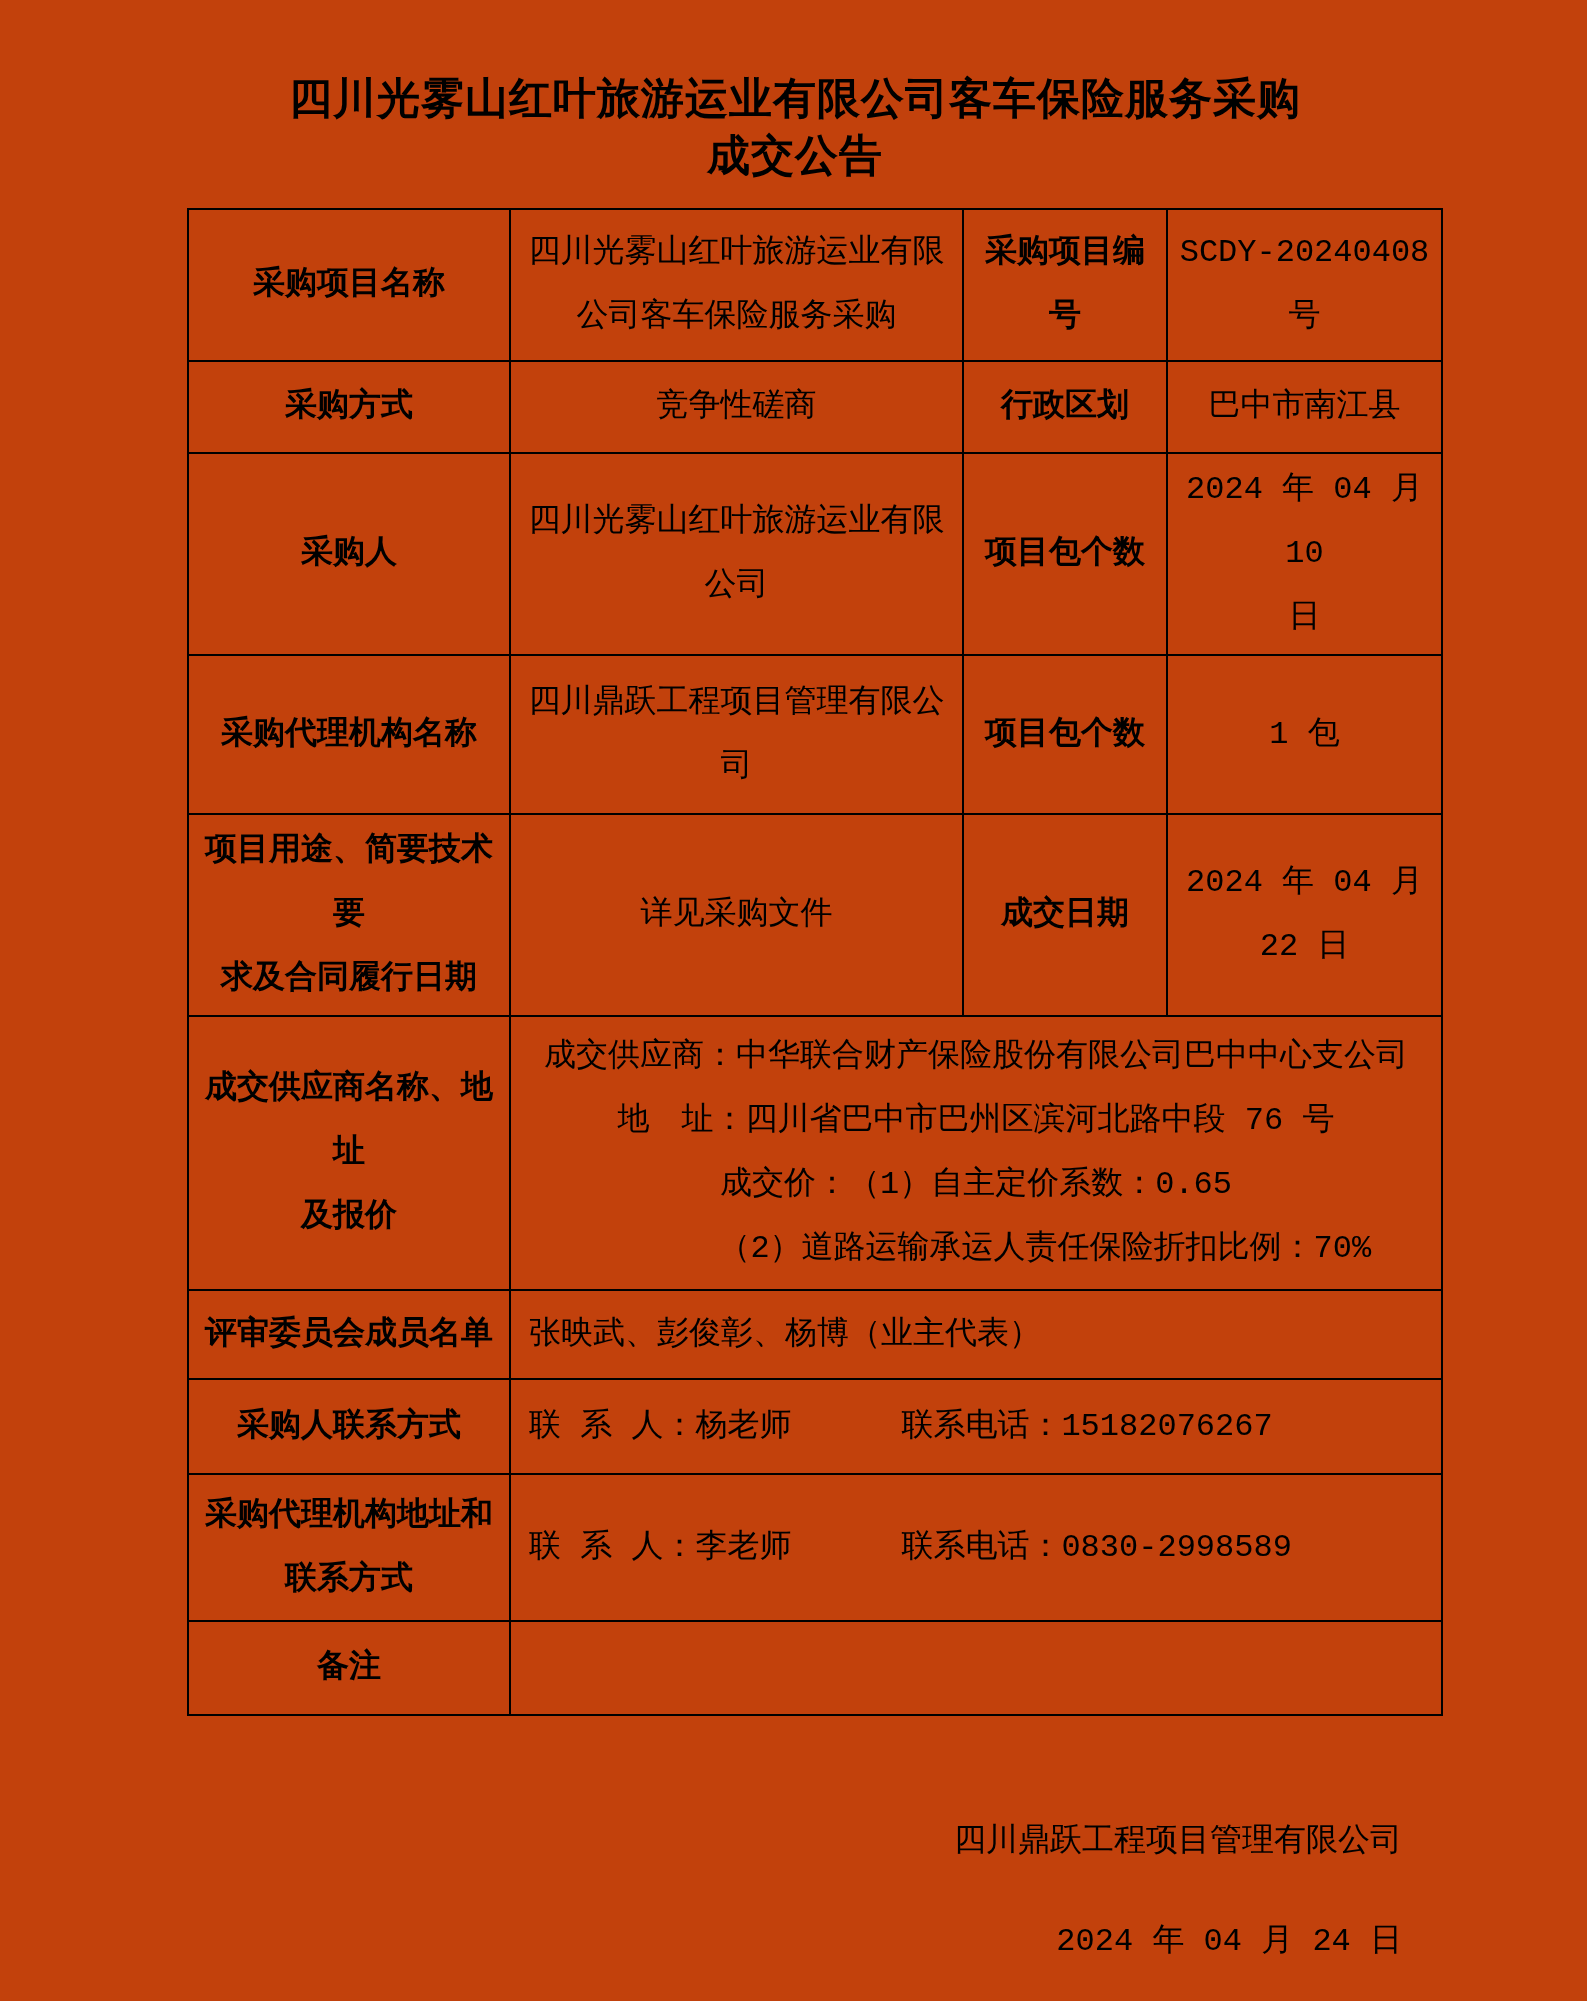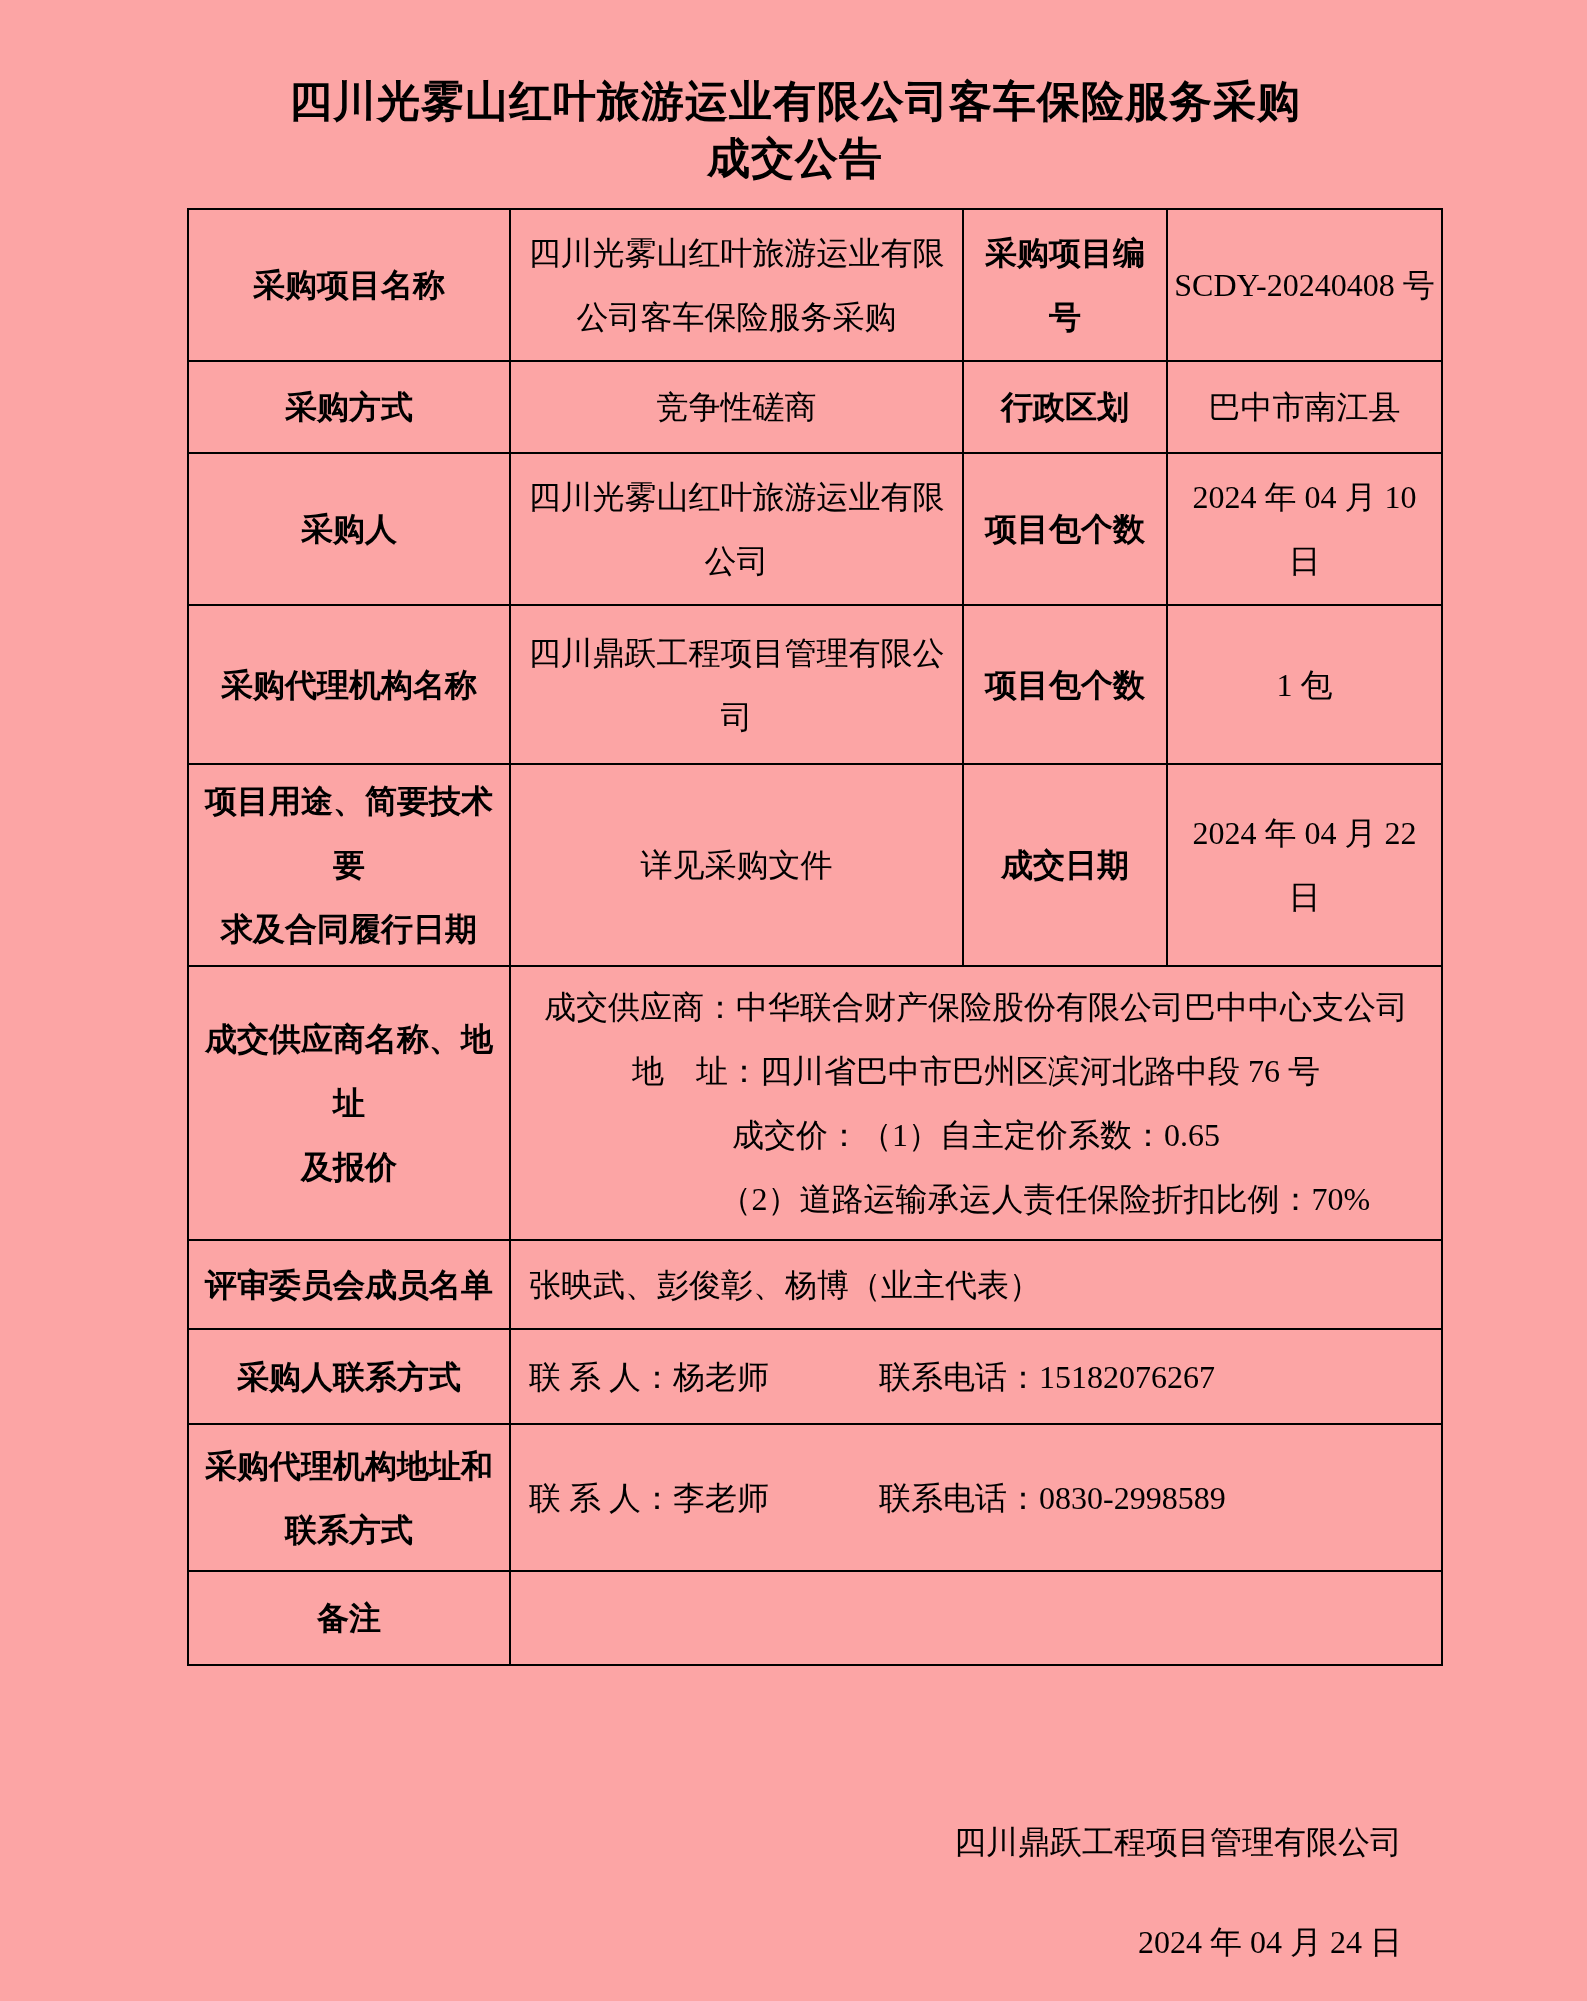--- a/index.html
+++ b/index.html
@@ -1,21 +1,21 @@
 <!DOCTYPE html>
 <html><head>
 <meta charset="utf-8">
 <style>
   html, body { margin: 0; padding: 0; background: #ffffff; }
   .page {
     position: relative;
     width: 1587px;
     height: 2001px;
-    background: #fca5a5;
-    font-family: Liberation Serif, serif;
+    background: #c2410c;
+    font-family: Liberation Mono, monospace;
     color: #000000;
   }
   .doc-title {
     position: absolute;
     top: 74px;
     left: 168px;
     width: 1254px;
     text-align: center;
     font-size: 43px;
     font-weight: bold;

